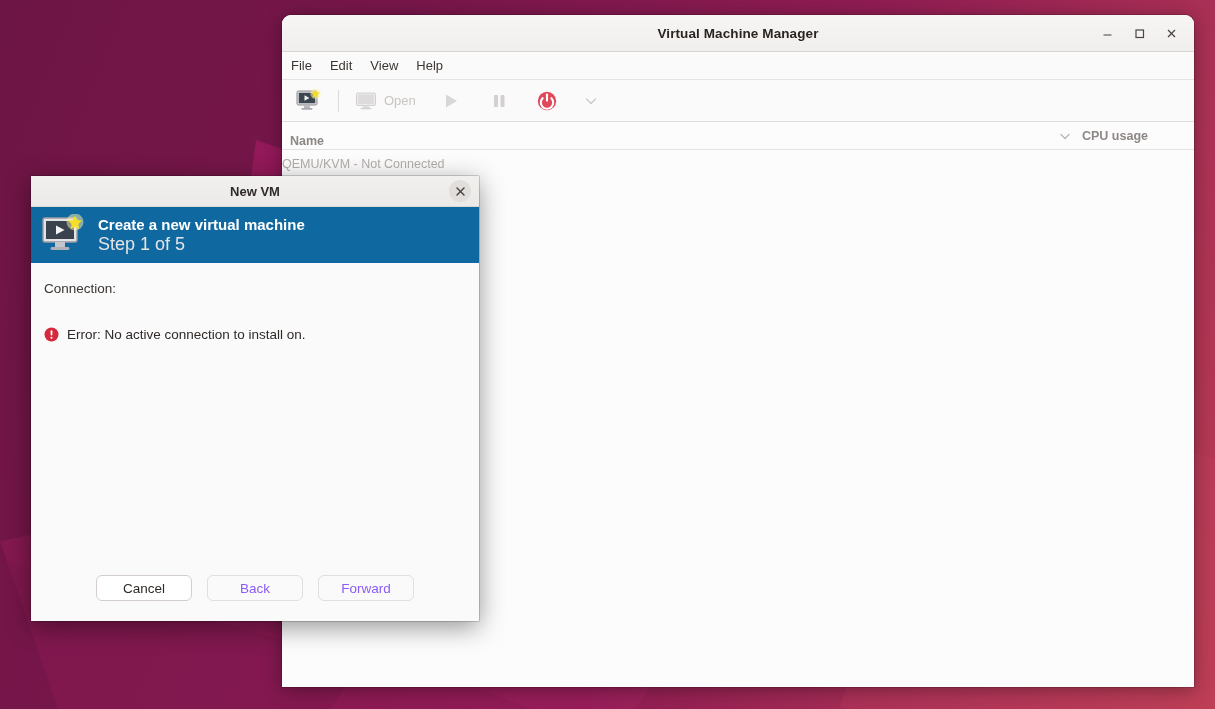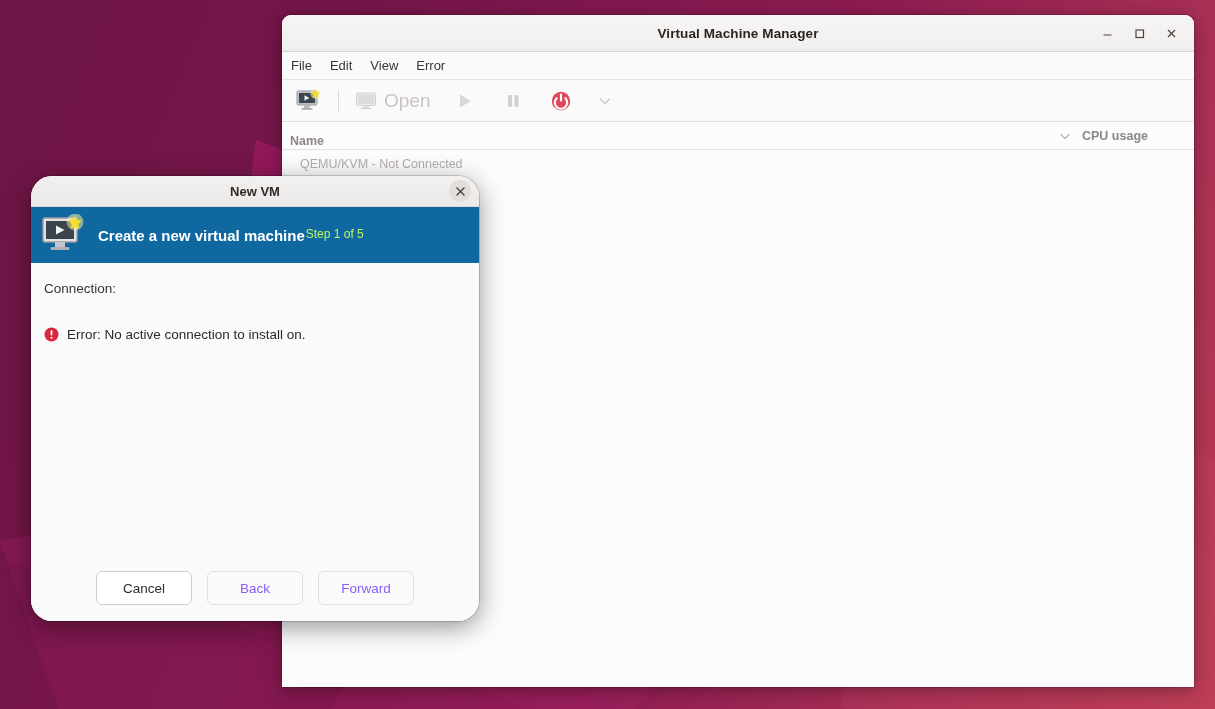--- a/index.html
+++ b/index.html
@@ -139,21 +139,21 @@
     border-radius: 5px;
     padding: 0 6px;
     cursor: pointer;
   }
   .tb-sep {
     width: 1px; height: 22px;
     background: #ddd9d6;
     margin: 0 8px;
   }
   .tb-label {
-    font-size: 19px;
+    font-size: 13px;
     color: #c9c4c1;
     margin-left: 7px;
   }
 
   
   #col-header {
     height: 28px;
     flex: 0 0 28px;
     background: #fdfcfc;
     border-bottom: 1px solid #e4e1df;
@@ -184,33 +184,32 @@
   
   #vm-list {
     flex: 1 1 auto;
     background: #fdfcfc;
     padding-top: 2px;
   }
   .vm-row {
     height: 24px;
     display: flex;
     align-items: center;
-    padding-left: 18px;
     font-size: 12.5px;
     color: #b2adaa;
     cursor: pointer;
   }
 
   
   #dialog {
     position: absolute;
     left: 31px; top: 176px;
     width: 448px; height: 445px;
     background: #fafafa;
-    border-radius: 21px;
+    border-radius: 1px;
     box-shadow: 0 6px 26px rgba(0,0,0,0.42), 0 0 0 1px rgba(0,0,0,0.16);
     overflow: hidden;
     display: flex;
     flex-direction: column;
   }
 
   #dlg-titlebar {
     position: relative;
     height: 31px;
     flex: 0 0 31px;
@@ -236,29 +235,29 @@
   }
 
   #dlg-banner {
     flex: 0 0 56px;
     background: #1068a0;
     display: flex;
     align-items: center;
     padding-left: 10px;
     gap: 11px;
   }
-  #banner-text { display: flex; flex-direction: row; gap: 1px; }
+  #banner-text { display: flex; flex-direction: column; gap: 1px; }
   #banner-title {
     font-size: 15px;
     font-weight: bold;
     color: #ffffff;
   }
   #banner-step {
-    font-size: 12px;
-    color: #bef264;
+    font-size: 18px;
+    color: #e5e5e5;
   }
 
   #dlg-body {
     flex: 1 1 auto;
     background: #fafafa;
     padding: 18px 13px 0 13px;
   }
   #conn-label {
     font-size: 13.5px;
     color: #3b3532;
@@ -276,21 +275,21 @@
 
   #dlg-footer {
     flex: 0 0 66px;
     background: #fafafa;
     display: flex;
     align-items: center;
     justify-content: center;
     gap: 15px;
   }
   .dlg-btn {
-    width: 96px; height: 34px;
+    width: 96px; height: 26px;
     border-radius: 6px;
     border: 1px solid #d3cecb;
     background: #ffffff;
     font-size: 13.5px;
     font-family: "Liberation Sans", sans-serif;
     color: #2f2a27;
     cursor: pointer;
     display: flex; align-items: center; justify-content: center;
   }
   .dlg-btn.disabled {
@@ -332,21 +331,21 @@
             <line x1="10" y1="3" x2="3" y2="10" stroke="#4a4340" stroke-width="1.2"></line>
           </svg>
         </div>
       </div>
     </div>
 
     <div id="menubar">
       <div class="menu-item">File</div>
       <div class="menu-item">Edit</div>
       <div class="menu-item">View</div>
-      <div class="menu-item">Error</div>
+      <div class="menu-item">Help</div>
     </div>
 
     <div id="toolbar">
 
       <div class="tb-btn">
         <svg width="26" height="24" viewBox="0 0 26 24">
           <rect x="1" y="2" width="20" height="14" rx="1.5" fill="#d9d9dc" stroke="#8b8b92" stroke-width="1"></rect>
           <rect x="2.8" y="3.8" width="16.4" height="10.4" fill="#3c4650"></rect>
           <path d="M8.5 6.3 L13.4 9 L8.5 11.7 Z" fill="#f2f2f2"></path>
           <rect x="8" y="16" width="6" height="3.2" fill="#b9b9c0"></rect>

